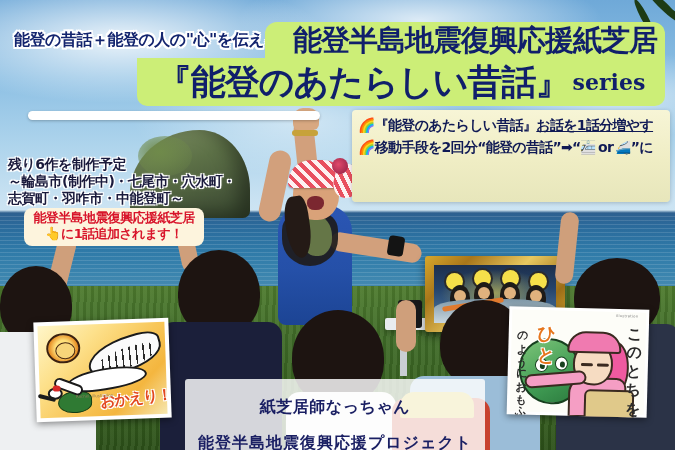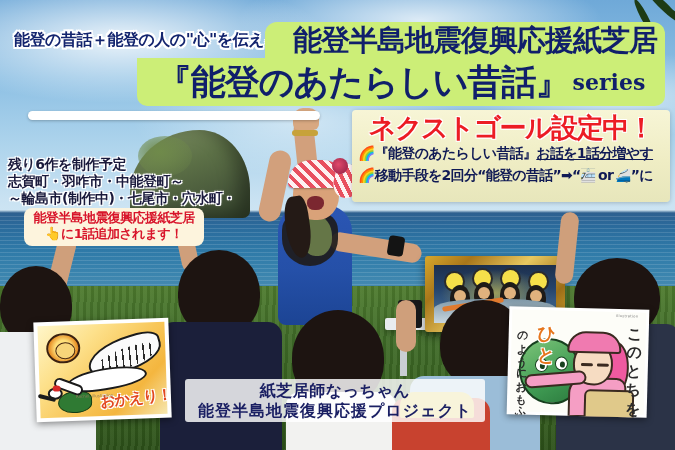--- a/index.html
+++ b/index.html
@@ -137,21 +137,21 @@
   .rp-title{font-size:27px;font-weight:bold;color:#ec1c24;letter-spacing:-1.5px;text-align:center;line-height:1.05;
     text-shadow:-1px -1px 0 #fff,1px -1px 0 #fff,-1px 1px 0 #fff,1px 1px 0 #fff;white-space:nowrap;}
   .rp-line{font-size:14px;font-weight:bold;color:#101a55;letter-spacing:-.7px;white-space:nowrap;line-height:1.5;margin-top:1px;}
   .rp-line .u{text-decoration:underline;}
   .rp-line .rb{font-size:13px;}
 
   .caption{
     position:absolute;left:185px;top:379px;width:300px;
     background:rgba(255,255,255,.82);border-radius:3px;padding:2px 4px;
   }
-  .caption div{font-size:16px;font-weight:bold;color:#1a1f63;letter-spacing:1px;line-height:1.22;white-space:nowrap;text-align:center;}
+  .caption div{font-size:16px;font-weight:bold;color:#1a1f63;letter-spacing:1px;line-height:1.22;white-space:nowrap;text-align:center;margin-top:16px;}
   .caption .c1{letter-spacing:.5px;}
 
   
   .card{position:absolute;background:#fff;box-shadow:0 2px 7px rgba(0,0,0,.45);overflow:hidden;}
   .card-l{left:35px;top:320px;width:135px;height:100px;transform:rotate(-2deg);}
   .card-l-inner{position:absolute;inset:4px;background:linear-gradient(135deg,#fff6c9 0%,#fde08a 30%,#f8c75a 55%,#f4b63f 75%,#f6e7b0 100%);}
   .crane-body{position:absolute;left:28px;top:44px;width:80px;height:22px;background:#fff;border:2px solid #1b1b1b;border-radius:50% 60% 50% 50%;transform:rotate(-8deg);}
   .crane-wing{position:absolute;left:48px;top:14px;width:76px;height:34px;background:#fbfbfb;border:2px solid #1b1b1b;border-radius:70% 30% 60% 40%;transform:rotate(-14deg);}
   .crane-wing:after{content:"";position:absolute;left:6px;top:9px;right:4px;height:20px;
     background:repeating-linear-gradient(100deg,#2a2a2a 0 1.5px,rgba(0,0,0,0) 1.5px 7px);border-radius:60% 30% 60% 40%;}
@@ -285,31 +285,30 @@
   <div class="title-bar2">
     <span>『能登のあたらしい昔話』</span>
     <span class="ser">series</span>
   </div>
 
   <div class="left-white">
   </div>
 
   <div class="left-list">
     <div>残り6作を制作予定</div>
+    <div>～輪島市(制作中)・七尾市・穴水町・</div>
     <div>志賀町・羽咋市・中能登町～</div>
-    <div>～輪島市(制作中)・七尾市・穴水町・</div>
   </div>
 
   <div class="goal-note">
     <div>能登半島地震復興応援紙芝居</div>
     <div>👆に1話追加されます！</div>
   </div>
 
   <div class="right-panel">
-    <div class="rp-title">ネクストゴール設定中！</div>
     <div class="rp-line">
       <span style="font-size:0;">rainbow-icon</span><span style="font-size:14px">🌈</span><span>『能登のあたらしい昔話』</span><span class="u">お話を1話分増やす</span>
     </div>
     <div class="rp-line">
       <span style="font-size:14px">🌈</span><span>移動手段を2回分“能登の昔話”➡“</span><span class="rb">🚈</span><span style="padding:0 2px">or</span><span class="rb">🚄</span><span>”に</span>
     </div>
   </div>
 
   <div class="card card-l">
     <div class="card-l-inner">

